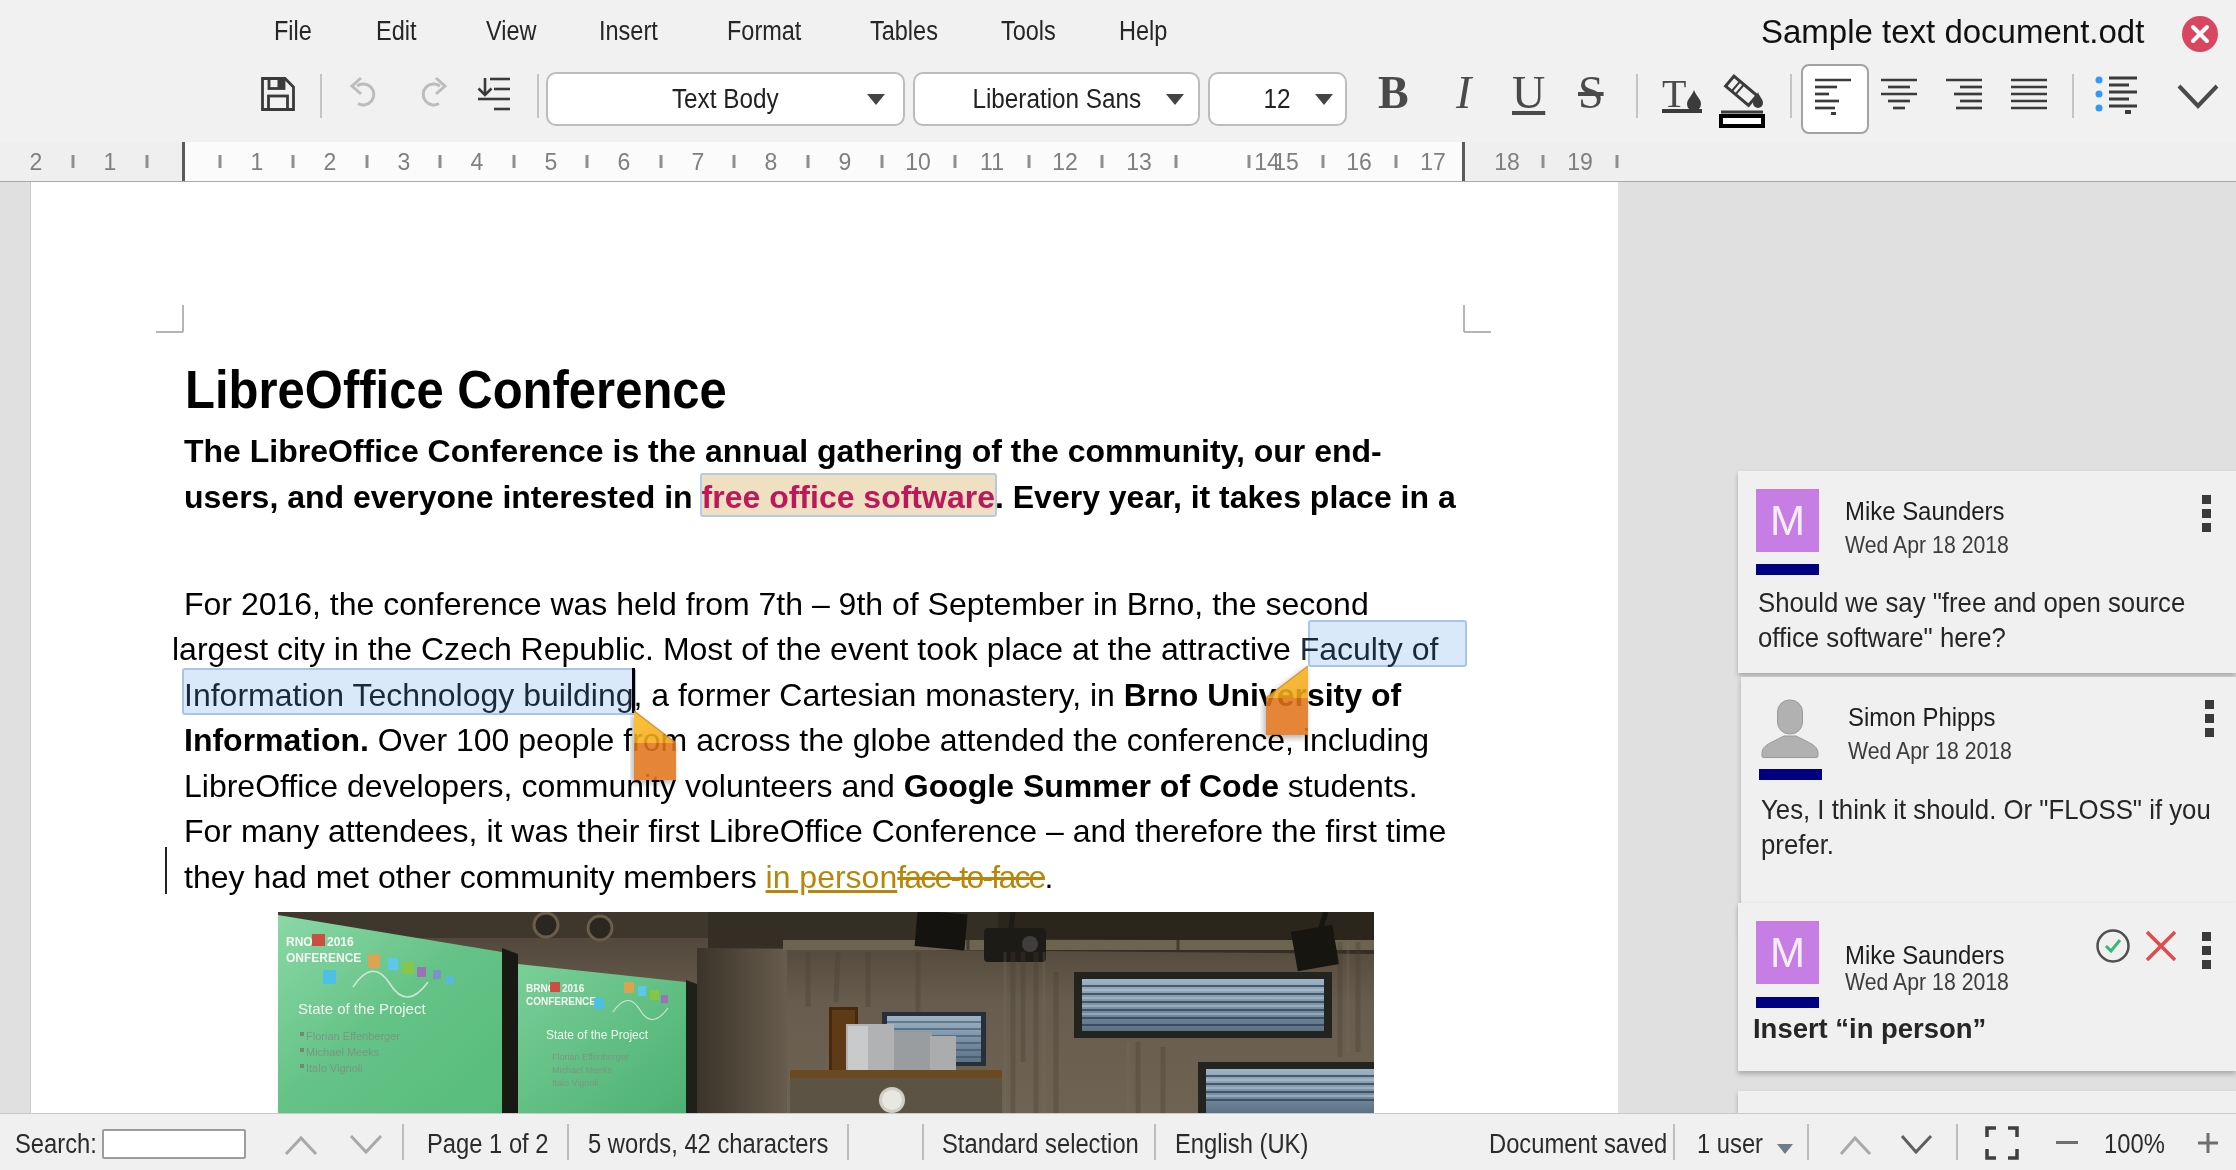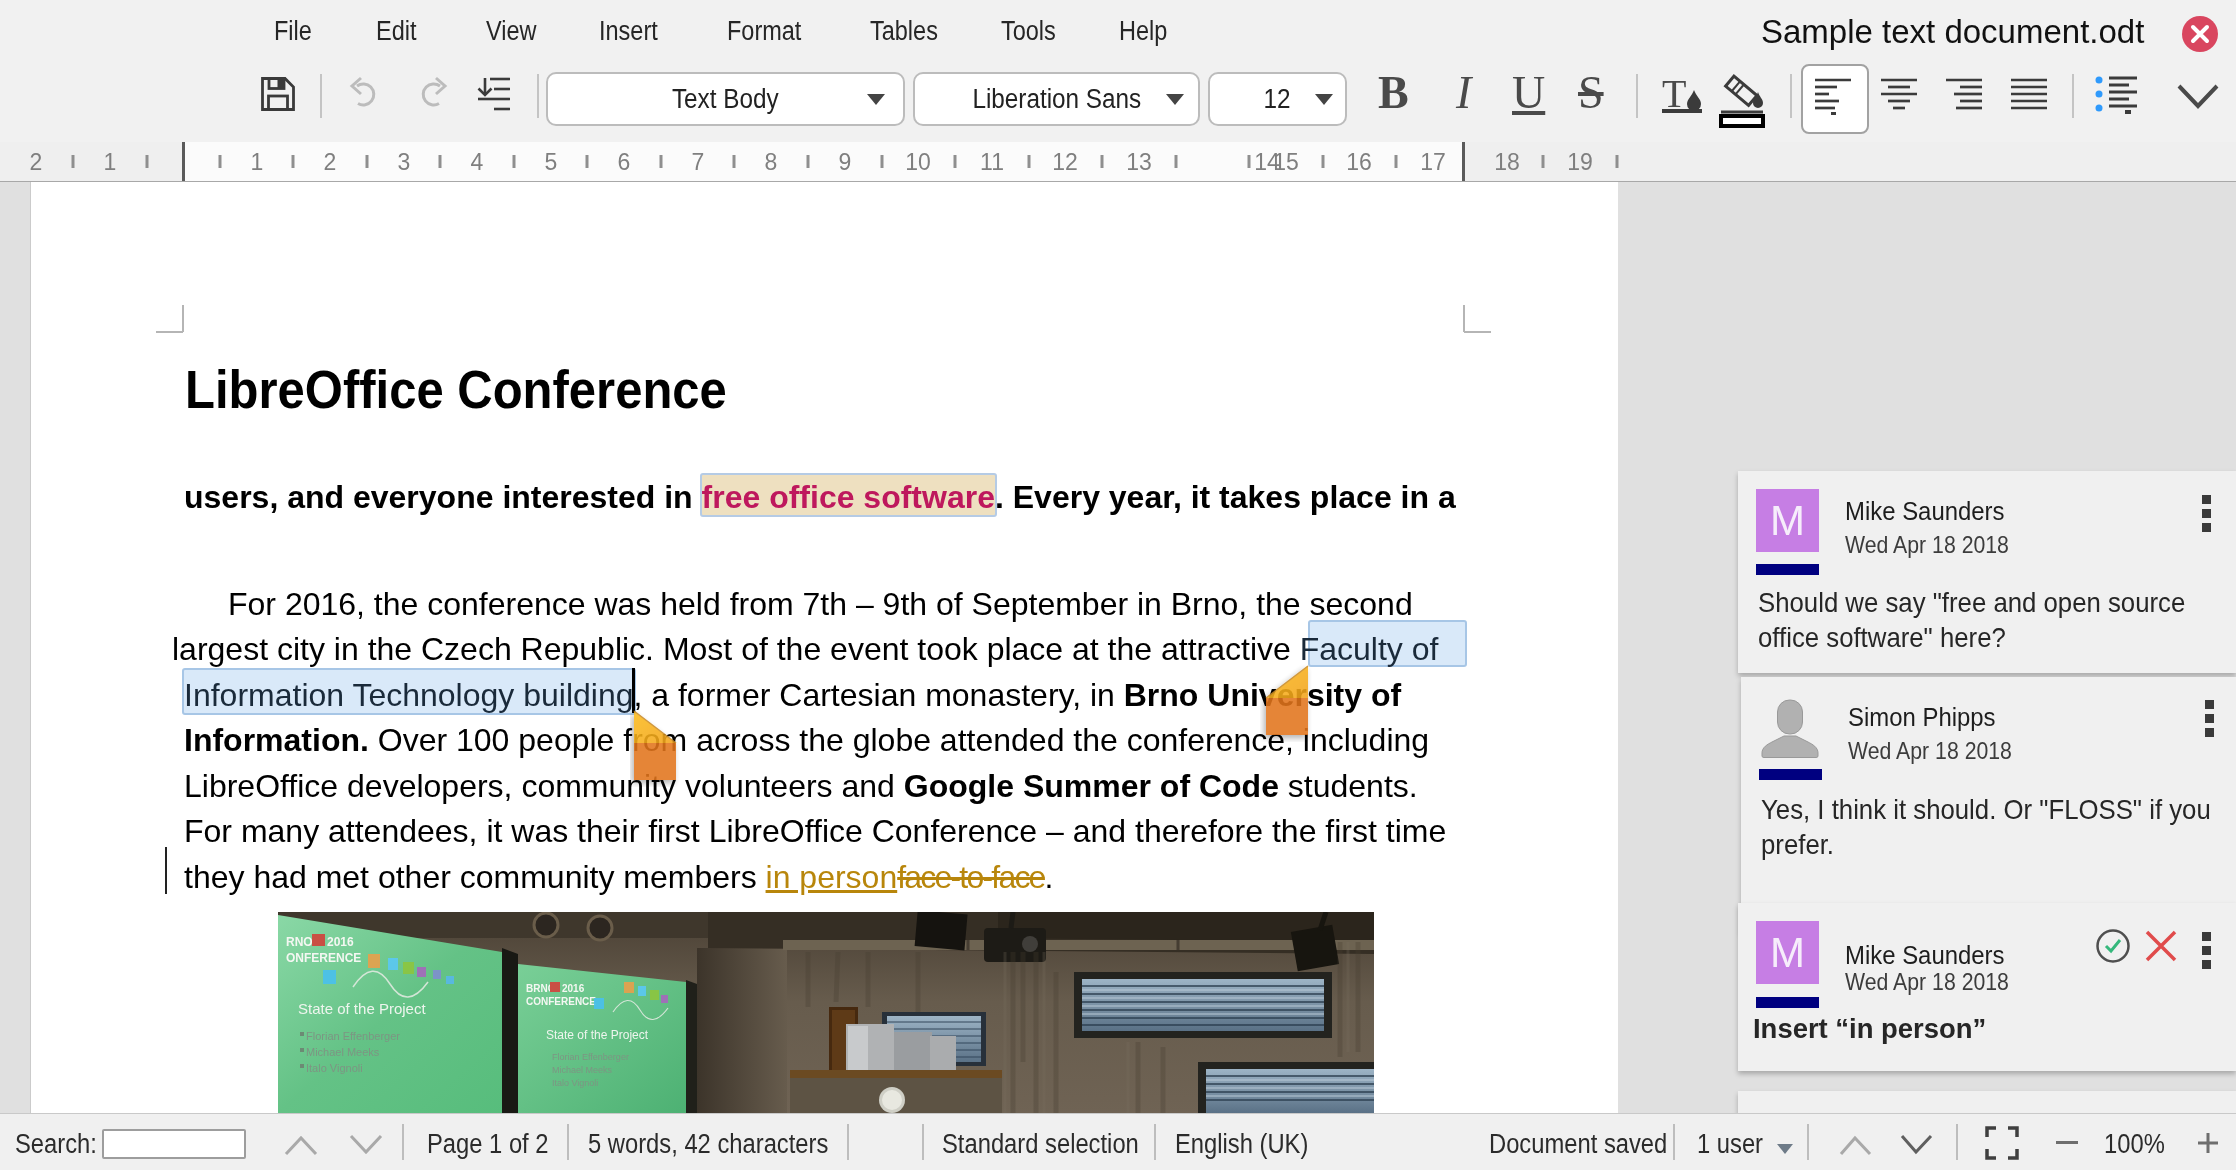--- a/index.html
+++ b/index.html
@@ -236,23 +236,24 @@
   <svg class="abs" style="left:1462px;top:122px;" width="30" height="30">
       <path d="M2 1 V28 M2 28 H29" stroke="#b5b5b5" stroke-width="2" fill="none"></path>
     </svg>
 
   <div class="hbox" style="left:700px;top:291px;width:293px;height:40px;background:#eee0c0;border:2px solid #b5cbe5;"></div>
   <div class="hbox" style="left:1308px;top:438px;width:155px;height:43px;background:#d9e9f9;border:2px solid #a7c6e6;"></div>
   <div class="hbox" style="left:182px;top:486px;width:450px;height:43px;background:#d9e9f9;border:2px solid #a7c6e6;"></div>
 
   <div class="tl b" style="left:185px;top:178px;font-size:49px;line-height:62px;transform:scaleY(1.11);transform-origin:0px 48px;">LibreOffice Conference</div>
 
+  <div class="tl b" style="left:184px;top:247px;">The LibreOffice Conference is the annual gathering of the community, our end-</div>
   <div class="tl b" style="left:184px;top:293px;">users, and everyone interested in <span class="ctan">free office software</span>. Every year, it takes place in a</div>
 
-  <div class="tl" style="left:184px;top:399.5px;margin-left:44px;">For 2016, the conference was held from 7th – 9th of September in Brno, the second</div>
+  <div class="tl" style="left:184px;top:399.5px;">For 2016, the conference was held from 7th – 9th of September in Brno, the second</div>
   <div class="tl" style="left:172px;top:445px;">largest city in the Czech Republic. Most of the event took place at the attractive <span class="cblue">Faculty of</span></div>
   <div class="tl" style="left:184px;top:490.5px;"><span class="cblue">Information Technology building</span>, a former Cartesian monastery, in <span class="b">Brno University of</span></div>
   <div class="tl" style="left:184px;top:536px;"><span class="b">Information.</span> Over 100 people from across the globe attended the conference, including</div>
   <div class="tl" style="left:184px;top:581.5px;">LibreOffice developers, community volunteers and <span class="b">Google Summer of Code</span> students.</div>
   <div class="tl" style="left:184px;top:672.5px;">they had met other community members <span style="color:#b8860b;text-decoration:underline;">in person</span><span style="color:#b8860b;text-decoration:line-through;letter-spacing:-1.8px;">face-to-face</span><span style="letter-spacing:0;">.</span></div>
   <div class="tl" style="left:184px;top:627px;">For many attendees, it was their first LibreOffice Conference – and therefore the first time</div>
 
   <div class="abs" style="left:632px;top:486px;width:3px;height:45px;background:#000;"></div>
 
   <div class="abs" style="left:165px;top:665px;width:2px;height:47px;background:#222;"></div>

